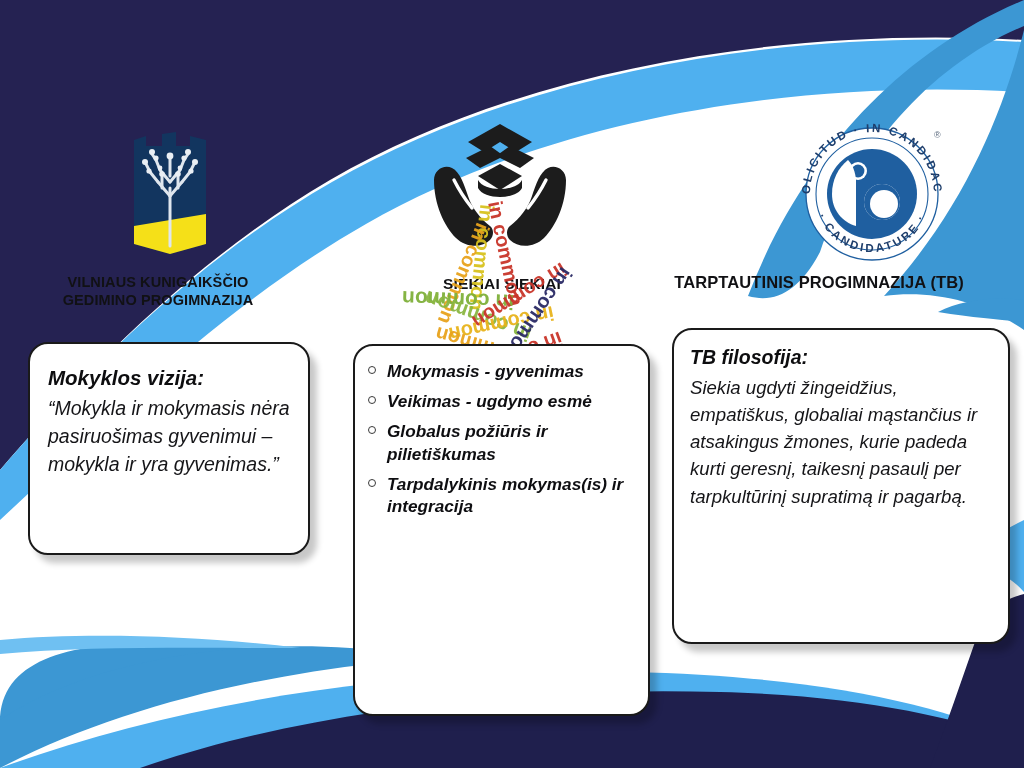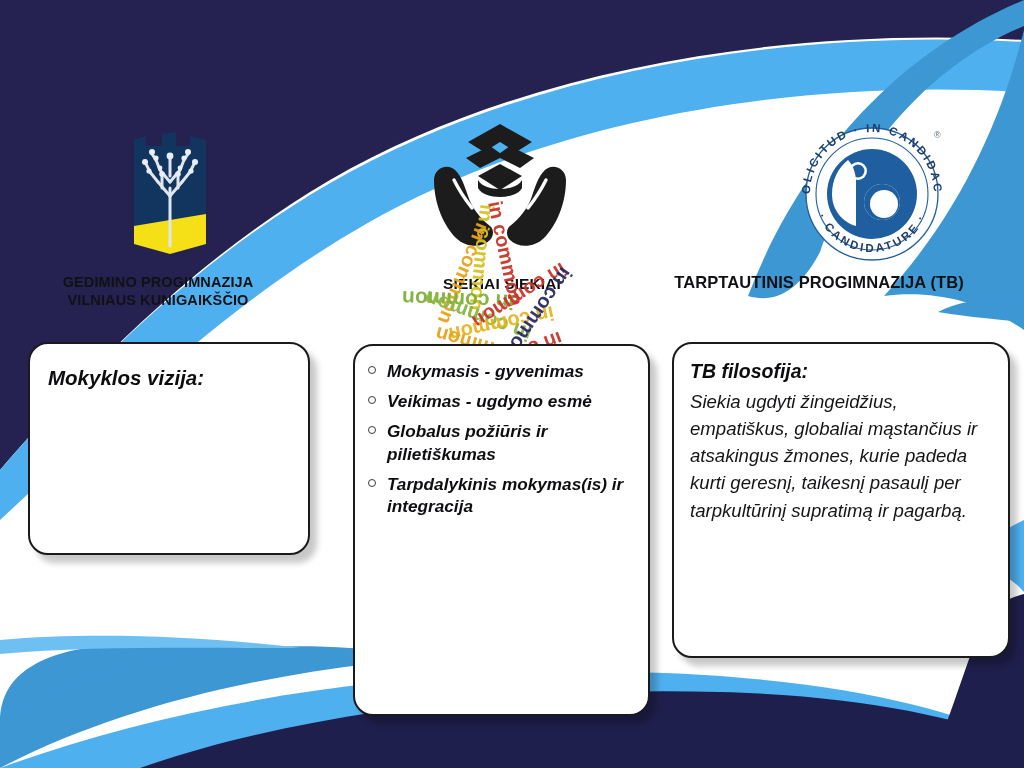--- a/index.html
+++ b/index.html
@@ -29,21 +29,21 @@
     position:absolute;
     background:#ffffff;
     border:2.2px solid #1a1a1a;
     border-radius:20px;
     box-shadow:7px 8px 6px rgba(0,0,0,.22);
     box-sizing:border-box;
     overflow:hidden;
   }
   #card-vision{left:28px;top:342px;width:282px;height:213px;padding:22px 18px 10px 18px;}
   #card-goals{left:353px;top:344px;width:297px;height:372px;padding:14px 10px 10px 6px;}
-  #card-ib{left:672px;top:342px;width:338px;height:316px;padding:16px 14px 10px 16px;}
+  #card-ib{left:672px;top:328px;width:338px;height:316px;padding:16px 14px 10px 16px;}
 
   .head{
     font-style:italic;font-weight:bold;color:#0d0d0f;
     font-size:20.5px;line-height:1.18;margin:0 0 5px 0;
   }
   .body-it{
     font-style:italic;color:#151518;
     font-size:19.5px;line-height:1.42;margin:0;
   }
   #card-ib .head{font-size:19.5px;}
@@ -159,22 +159,22 @@
         <circle cx="50" cy="48" r="2.8"></circle>
           <circle cx="66" cy="48" r="2.8"></circle>
         <circle cx="37" cy="45" r="2.6"></circle>
           <circle cx="79" cy="45" r="2.6"></circle>
         <circle cx="48" cy="42" r="2.4"></circle>
           <circle cx="68" cy="42" r="2.4"></circle>
       </g>
     </svg>
   </div>
   <div class="caption" id="cap-school">
+    <div>VILNIAUS KUNIGAIKŠČIO</div>
     <div>GEDIMINO PROGIMNAZIJA</div>
-    <div>VILNIAUS KUNIGAIKŠČIO</div>
   </div>
 
   <div class="logo-wrap" style="left:420px;top:118px;width:160px;height:148px;">
     <svg viewBox="0 0 160 148" width="160" height="148">
       <g fill="#1c1c1c">
 
         <path d="M14,62 C14,52 24,46 32,50 C40,54 44,66 48,78 C52,90 60,100 70,108
                  C74,111 74,118 70,122 C62,130 46,130 36,120 C24,108 14,86 14,62 Z"></path>
 
         <path d="M146,62 C146,52 136,46 128,50 C120,54 116,66 112,78 C108,90 100,100 90,108
@@ -247,20 +247,21 @@
       </g>
       <text x="138" y="22" font-size="9" fill="#5f6d80">®</text>
     </svg>
   </div>
   <div class="caption" id="cap-ib">
     <div>TARPTAUTINIS PROGIMNAZIJA (TB)</div>
   </div>
 
   <div class="card" id="card-vision">
     <div class="head">Mokyklos vizija:</div>
+    <div class="body-it">“Mokykla ir mokymasis nėra pasiruošimas gyvenimui – mokykla ir yra gyvenimas.”</div>
   </div>
 
   <div class="card" id="card-goals">
     <ul class="goals" id="goals-list">
         <li>Mokymasis - gyvenimas</li>
         <li>Veikimas - ugdymo esmė</li>
         <li>Globalus požiūris ir pilietiškumas</li>
         <li>Tarpdalykinis mokymas(is) ir integracija</li>
       </ul>
   </div>

